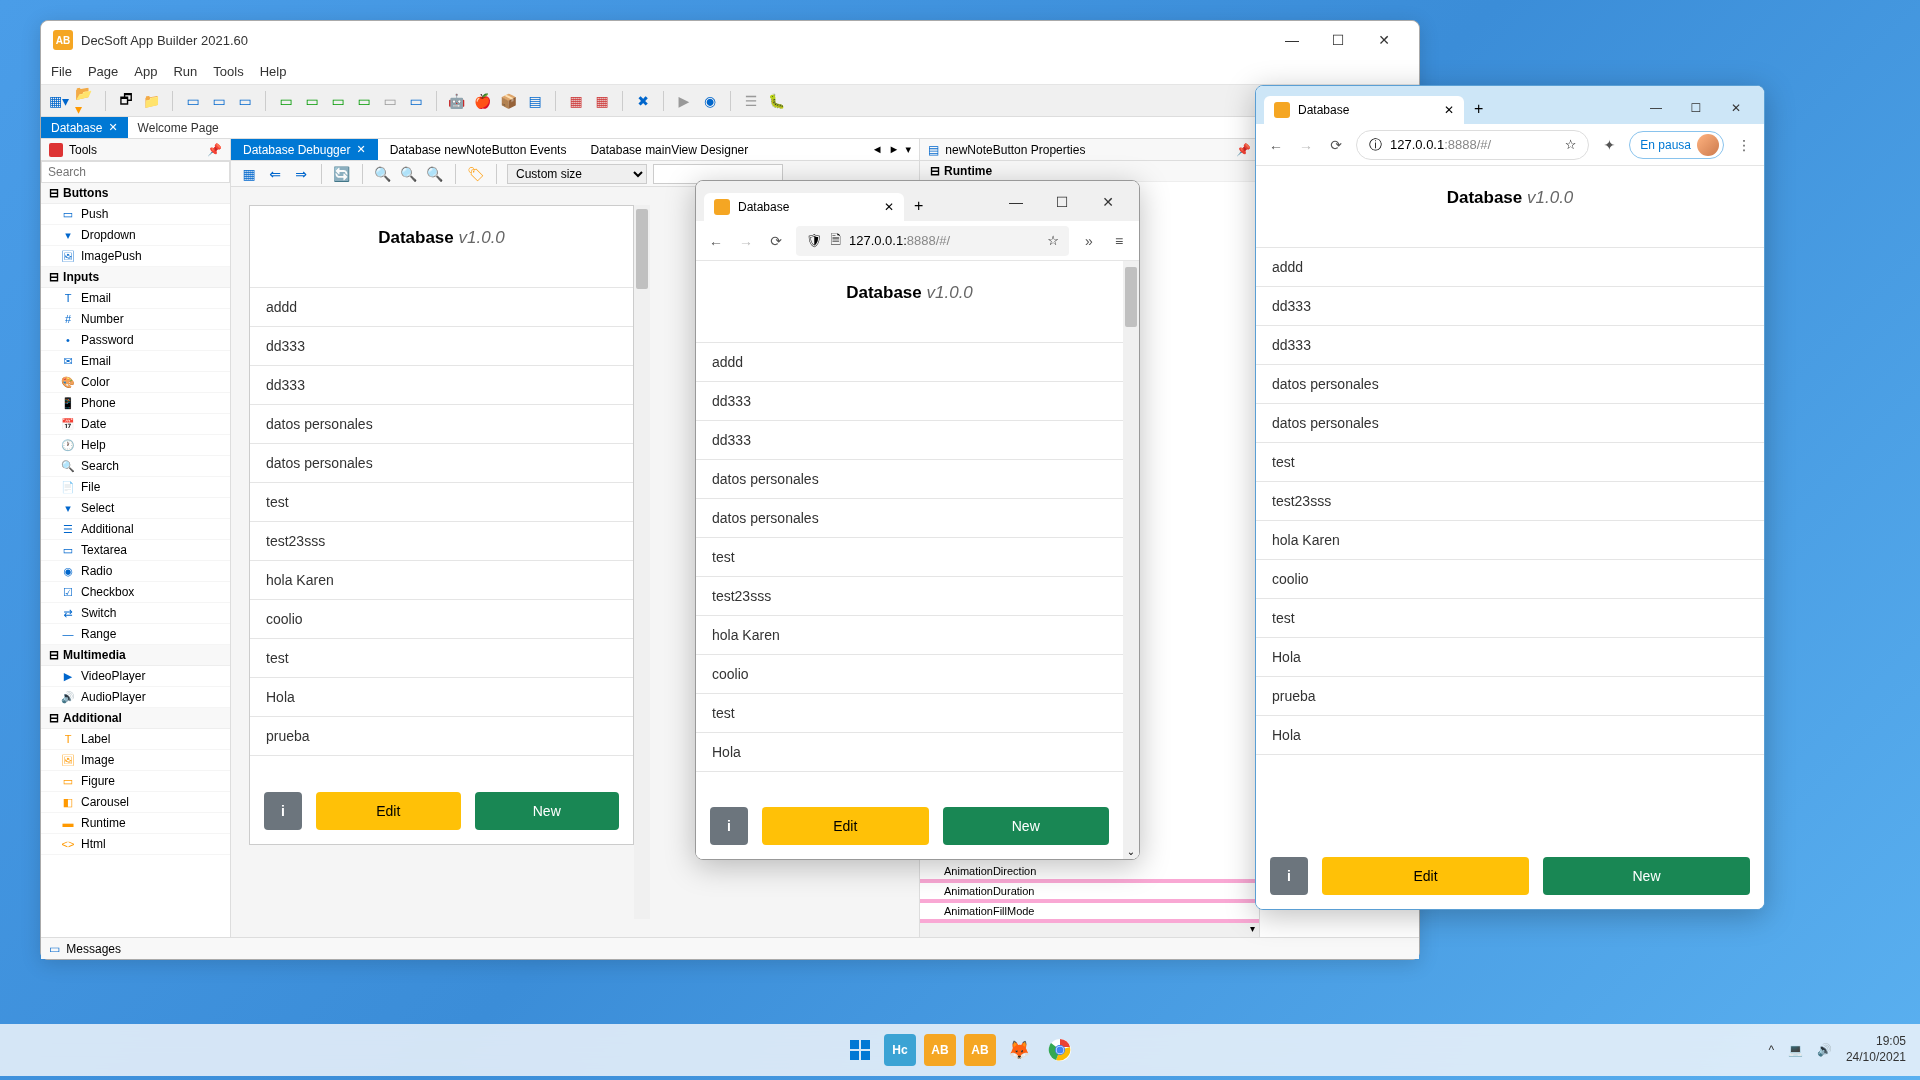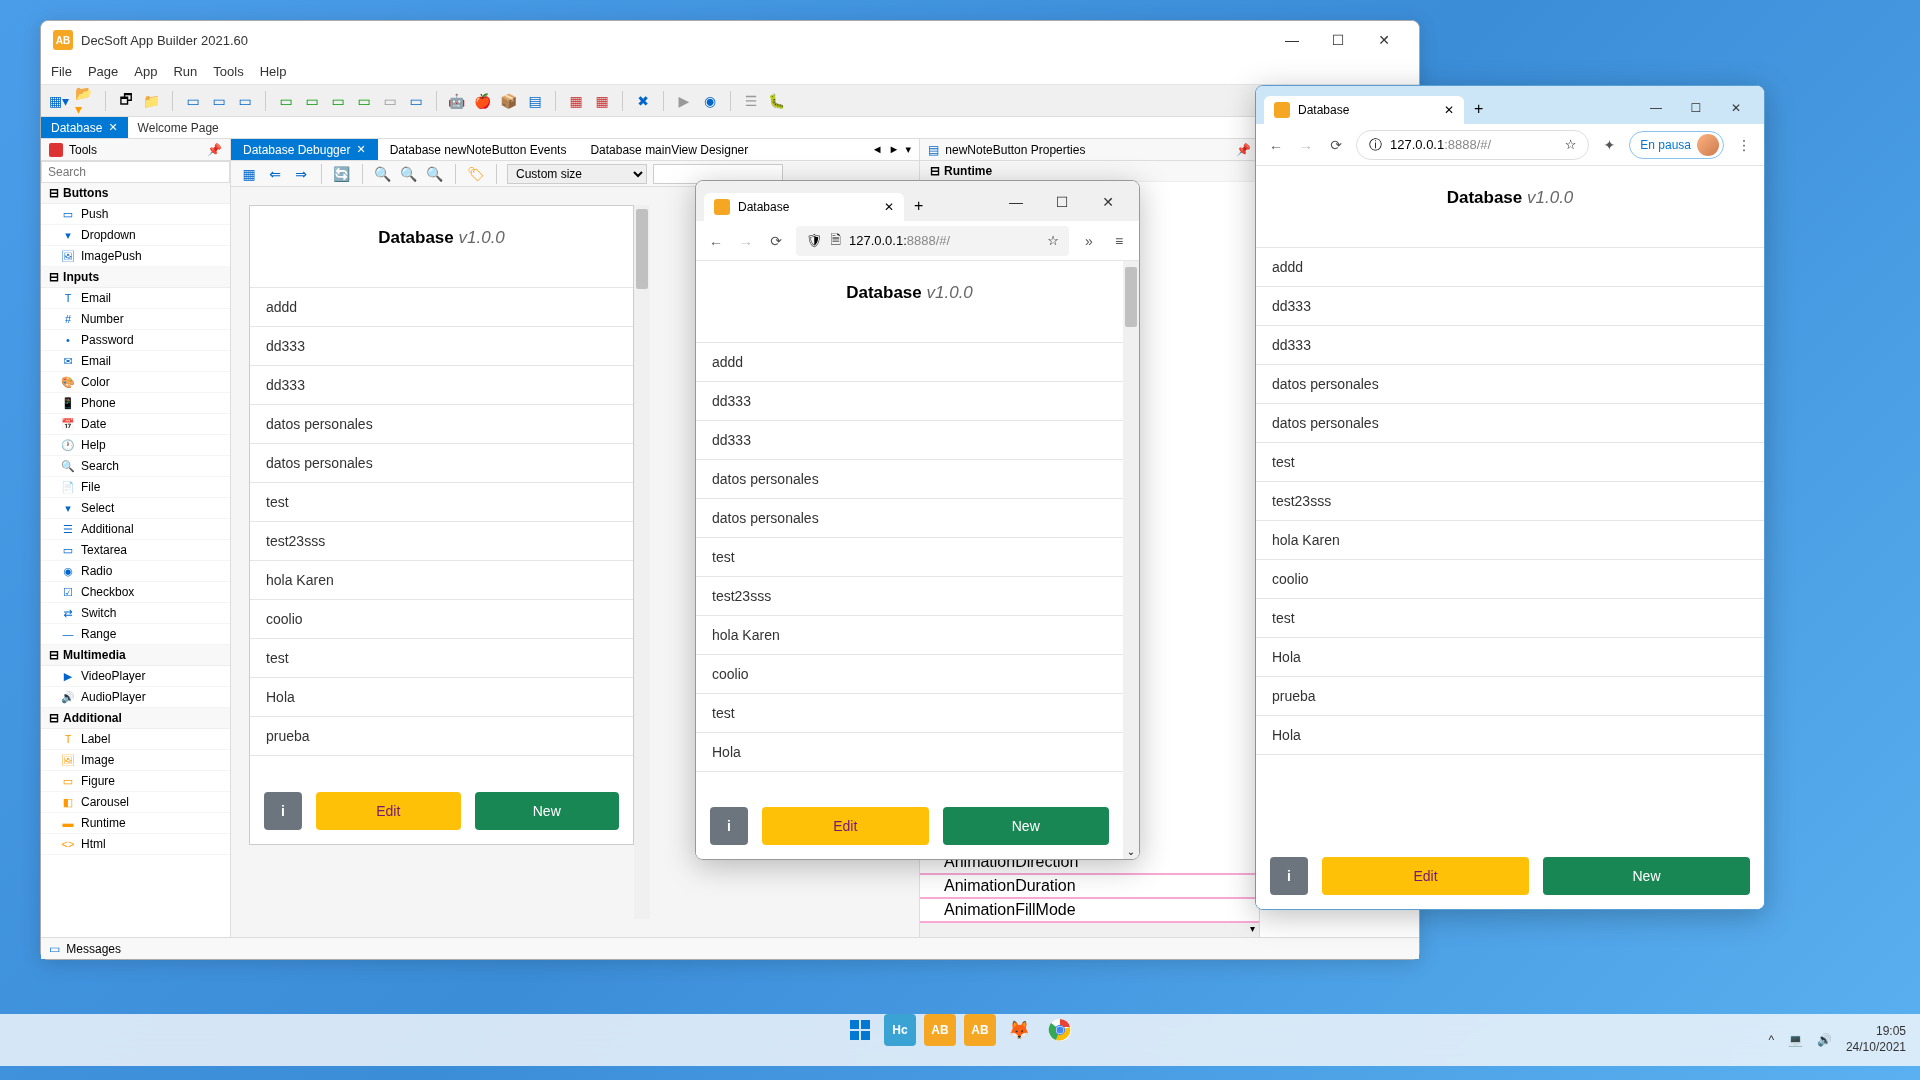--- a/index.html
+++ b/index.html
@@ -51,27 +51,27 @@
 .canvas-scrollbar { width: 16px; background: #f0f0f0; display: flex; flex-direction: column; }
 .scroll-thumb { background: #c0c0c0; margin: 2px; border-radius: 2px; }
 
 .db-app-header { text-align: center; padding: 22px 0 16px; font-size: 17px; }
 .db-app-header b { font-weight: 600; }
 .db-list { flex: 1; border-top: 1px solid #e5e5e5; overflow: hidden; margin-top: 23px; }
 .db-list-item { padding: 11px 16px; border-bottom: 1px solid #e5e5e5; font-size: 14px; color: #333; }
 .db-footer { padding: 14px; display: flex; gap: 14px; }
 .db-btn { flex: 1; height: 38px; border-radius: 4px; display: flex; align-items: center; justify-content: center; font-size: 14px; color: #fff; }
 .db-btn.info { flex: 0 0 38px; background: #6c757d; }
-.db-btn.edit { background: #ffc107; color: #701a75; }
+.db-btn.edit { background: #ffc107; color: #000000; }
 .db-btn.new { background: #198754; }
 
 
 .props-panel { width: 340px; background: #fff; border-left: 1px solid #ddd; display: flex; flex-direction: column; }
 .props-section { padding: 3px 10px; font-size: 12px; font-weight: bold; background: #f8f8f8; border-bottom: 1px solid #eee; display: flex; align-items: center; gap: 4px; }
-.prop-row { padding: 2px 10px 2px 24px; font-size: 16px; border-bottom: 2px solid #f9a8d4; }
+.prop-row { padding: 2px 10px 2px 24px; font-size: 11px; border-bottom: 4px solid #f9a8d4; }
 
 
 .views-panel { width: 160px; background: #fff; border-left: 1px solid #ddd; display: flex; flex-direction: column; }
 .view-item { padding: 3px 10px; font-size: 12px; display: flex; align-items: center; gap: 6px; }
 .view-item.active { background: #0078d4; color: #fff; }
 
 
 .ide-status { height: 22px; background: #f8f8f8; border-top: 1px solid #ddd; display: flex; align-items: center; padding: 0 8px; font-size: 12px; gap: 6px; }
 
 
@@ -94,21 +94,21 @@
 .edge-tab { background: #fff; padding: 6px 10px; border-radius: 6px 6px 0 0; font-size: 12px; display: flex; align-items: center; gap: 8px; width: 200px; }
 .edge-wincontrols { margin-left: auto; display: flex; gap: 0; }
 .edge-wc-btn { width: 40px; height: 32px; display: flex; align-items: center; justify-content: center; font-size: 12px; color: #333; }
 .edge-navbar { height: 42px; display: flex; align-items: center; padding: 0 10px; gap: 10px; border-bottom: 1px solid #e5e5e5; }
 .edge-url { flex: 1; height: 30px; border: 1px solid #ddd; border-radius: 15px; display: flex; align-items: center; padding: 0 12px; font-size: 13px; gap: 8px; }
 .edge-profile { display: flex; align-items: center; gap: 6px; border: 1px solid #89c3ed; border-radius: 14px; padding: 2px 4px 2px 10px; font-size: 12px; color: #0078d4; }
 .edge-avatar { width: 22px; height: 22px; border-radius: 50%; background: linear-gradient(135deg,#ffb380,#cc7a4d); }
 .edge-content { flex: 1; background: #f8f8f8; overflow: hidden; }
 
 
-.taskbar { position: absolute; bottom: 14px; left: 0; right: 0; height: 52px; background: rgba(240,244,250,0.85); backdrop-filter: blur(10px); display: flex; }
+.taskbar { position: absolute; bottom: 4px; left: 0; right: 0; height: 52px; background: rgba(240,244,250,0.85); backdrop-filter: blur(10px); display: flex; align-items: center; }
 .taskbar-center { position: absolute; left: 50%; transform: translateX(-50%); display: flex; gap: 8px; }
 .task-icon { width: 32px; height: 32px; border-radius: 4px; display: flex; align-items: center; justify-content: center; font-size: 18px; }
 .taskbar-right { margin-left: auto; display: flex; align-items: center; gap: 14px; padding-right: 14px; font-size: 12px; color: #333; }
 .tray-time { text-align: right; line-height: 1.3; }
 </style>
 </head>
 <body>
 
 <div class="ide-window">
   <div class="ide-titlebar">

